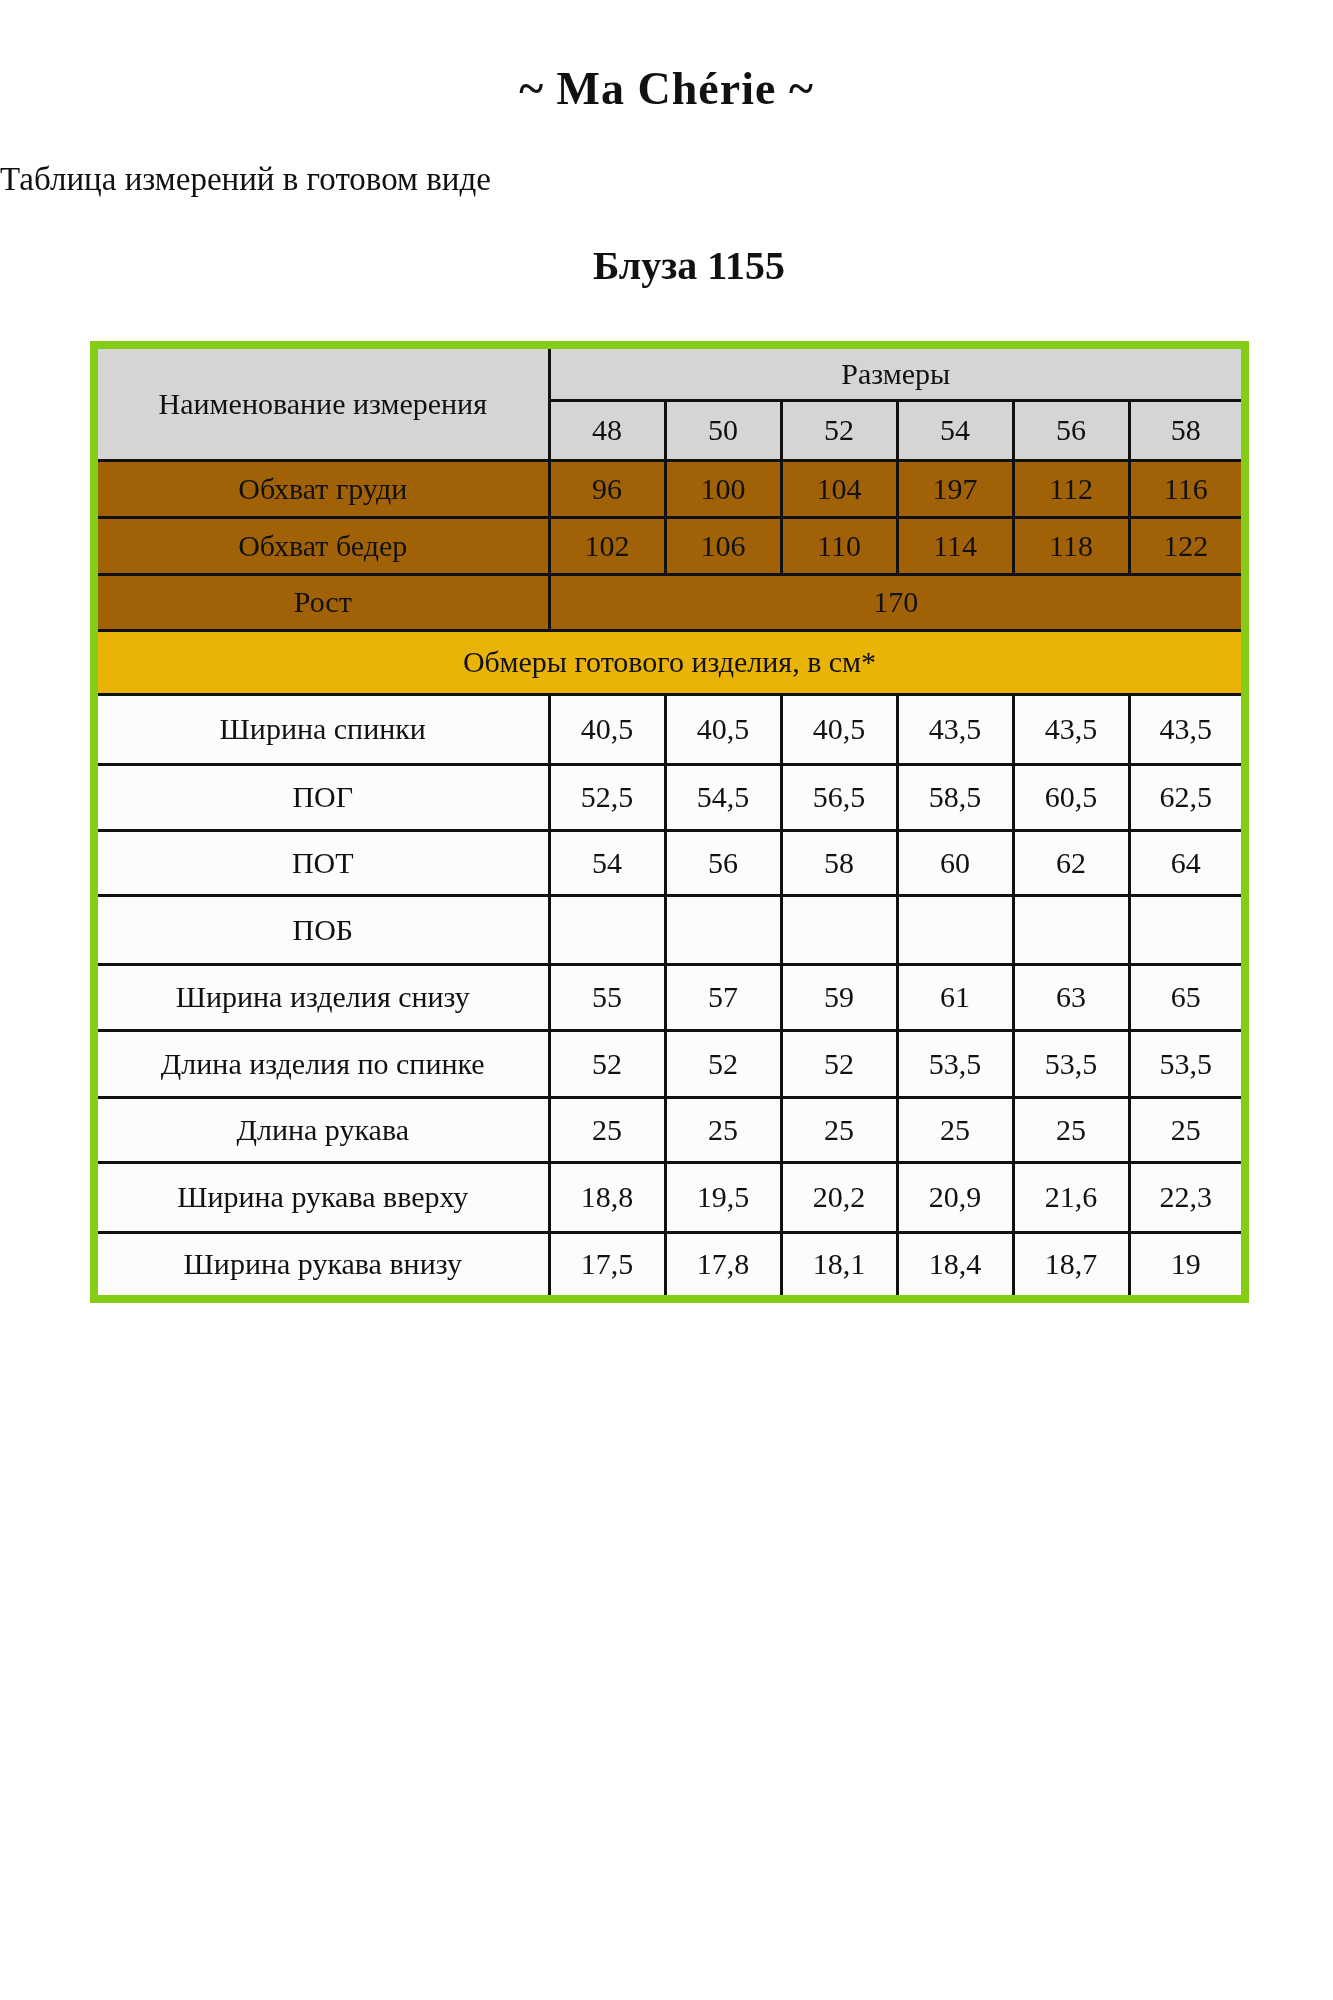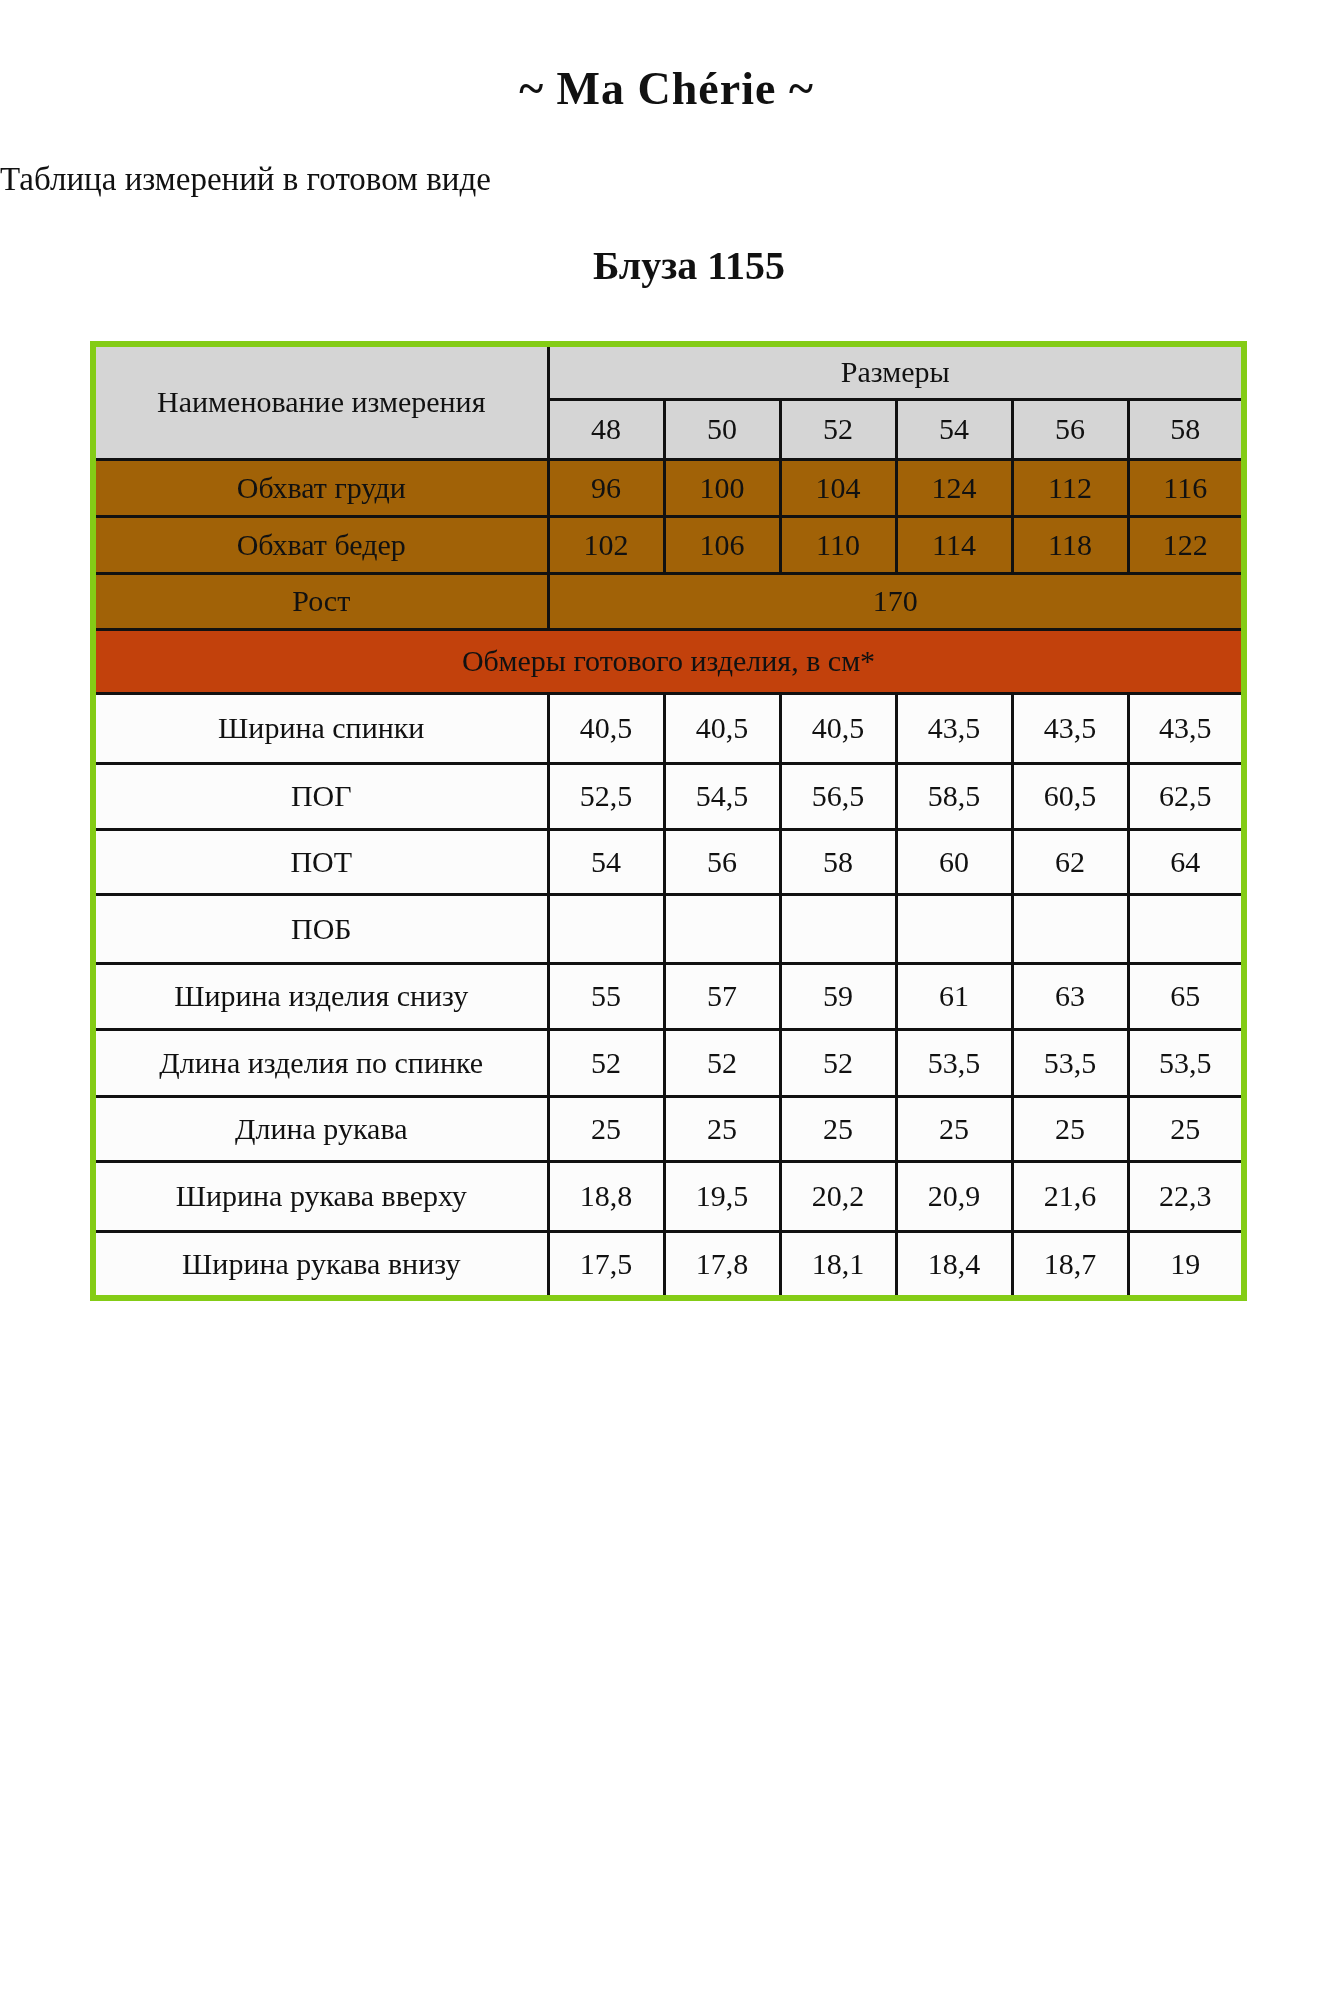--- a/index.html
+++ b/index.html
@@ -30,40 +30,40 @@
     font-size: 40px;
     font-weight: bold;
     padding-left: 45px;
   }
 
   table.size-table {
     margin: 52px 0 0 90px;
     width: 1151px;
     border-collapse: collapse;
     table-layout: fixed;
-    border: 6px solid #84cc16;
+    border: 8px solid #84cc16;
     padding-left: 39px;
   }
   .size-table th, .size-table td {
     border: 3px solid #111111;
     font-size: 30px;
     font-weight: normal;
     text-align: center;
     vertical-align: middle;
     padding: 0;
     overflow: hidden;
   }
   .hdr-bg   { background: #d5d5d5; }
   .row-light td { background: #a16207; }
   .row-white td { background: #fcfcfc; }
 
   .corner-cell { font-weight: bold; font-size: 31px; }
   .sizes-label { font-weight: bold; font-size: 31px; }
   .size-cell   { font-weight: bold; font-size: 36px; }
-  .section-cell{ font-weight: bold; font-size: 31px; background: #c2410c; }
+  .section-cell{ font-weight: bold; font-size: 31px; background: #eab308; }
 
   .label-cell { text-align: left; padding-left: 20px; }
   .merged-val { text-align: left; padding-left: 32px; }
 
   .footnote {
     margin: 60px 0 0 85px;
     font-size: 31px;
   }
 </style>
 </head>
@@ -98,21 +98,21 @@
       <th class="hdr-bg size-cell">54</th>
       <th class="hdr-bg size-cell">56</th>
       <th class="hdr-bg size-cell">58</th>
     </tr>
 
     <tr class="row-light" style="height:57px">
       <td class="label-cell">Обхват груди</td>
       <td>96</td>
       <td>100</td>
       <td>104</td>
-      <td>124</td>
+      <td>197</td>
       <td>112</td>
       <td>116</td>
     </tr>
     <tr class="row-light" style="height:57px">
       <td class="label-cell">Обхват бедер</td>
       <td>102</td>
       <td>106</td>
       <td>110</td>
       <td>114</td>
       <td>118</td>

